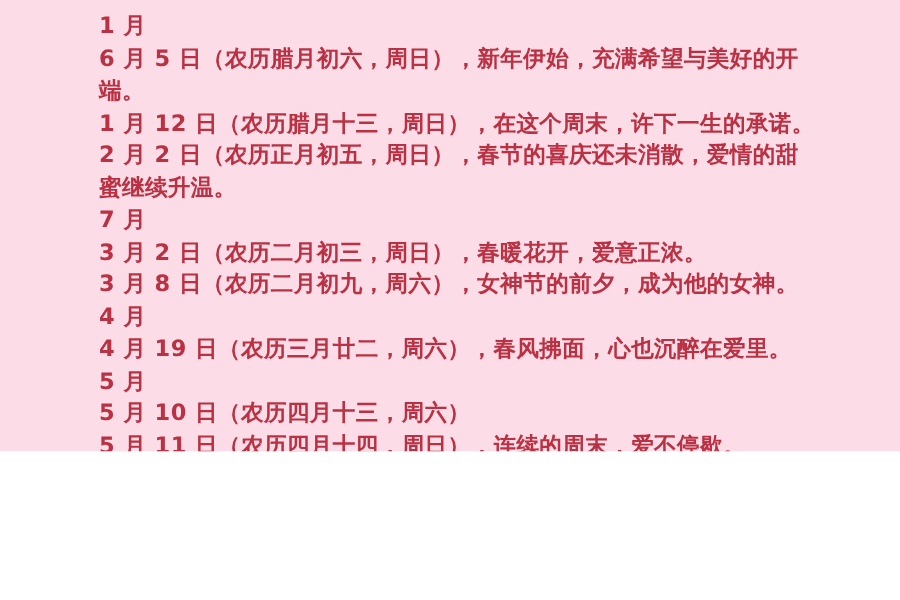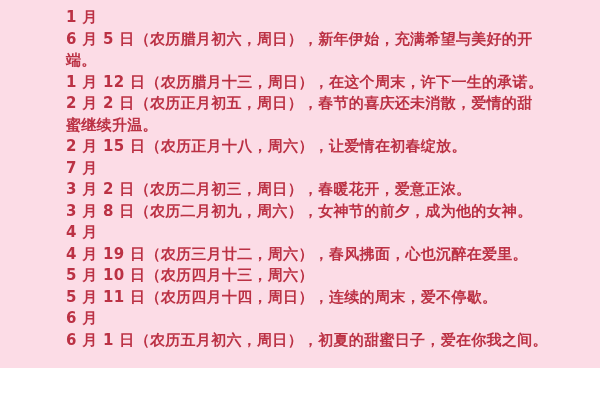--- a/index.html
+++ b/index.html
@@ -3,21 +3,21 @@
 <meta charset="utf-8">
 <style>
   html, body {
     margin: 0;
     padding: 0;
     background: #ffffff;
   }
   .page {
     position: relative;
     width: 600px;
-    height: 368px;
+    height: 301px;
     overflow: hidden;
     box-sizing: border-box;
     padding: 7px 50px 0 66px;
     background: var(--page-bg, #fcdce6);
     font-family: "DejaVu Sans", sans-serif;
     font-weight: bold;
     font-size: 15px;
     line-height: 21.5px;
     letter-spacing: 0.3px;
     color: var(--text-color, #bb3144);
@@ -31,23 +31,23 @@
 </head>
 <body>
 
 <div class="page">
   <div class="line">1 月</div>
   <div class="line">6 月 5 日（农历腊月初六，周日），新年伊始，充满希望与美好的开</div>
   <div class="line">端。</div>
   <div class="line">1 月 12 日（农历腊月十三，周日），在这个周末，许下一生的承诺。</div>
   <div class="line">2 月 2 日（农历正月初五，周日），春节的喜庆还未消散，爱情的甜</div>
   <div class="line">蜜继续升温。</div>
-  <div class="line">2 月 15 日（农历正月十八，周六），让爱情在初春绽放。</div>
   <div class="line">7 月</div>
   <div class="line">3 月 2 日（农历二月初三，周日），春暖花开，爱意正浓。</div>
   <div class="line">3 月 8 日（农历二月初九，周六），女神节的前夕，成为他的女神。</div>
   <div class="line">4 月</div>
   <div class="line">4 月 19 日（农历三月廿二，周六），春风拂面，心也沉醉在爱里。</div>
+  <div class="line">5 月</div>
   <div class="line">5 月 10 日（农历四月十三，周六）</div>
   <div class="line">5 月 11 日（农历四月十四，周日），连续的周末，爱不停歇。</div>
   <div class="line">6 月</div>
   <div class="line">6 月 1 日（农历五月初六，周日），初夏的甜蜜日子，爱在你我之间。</div>
 </div>
 
 </body></html>

